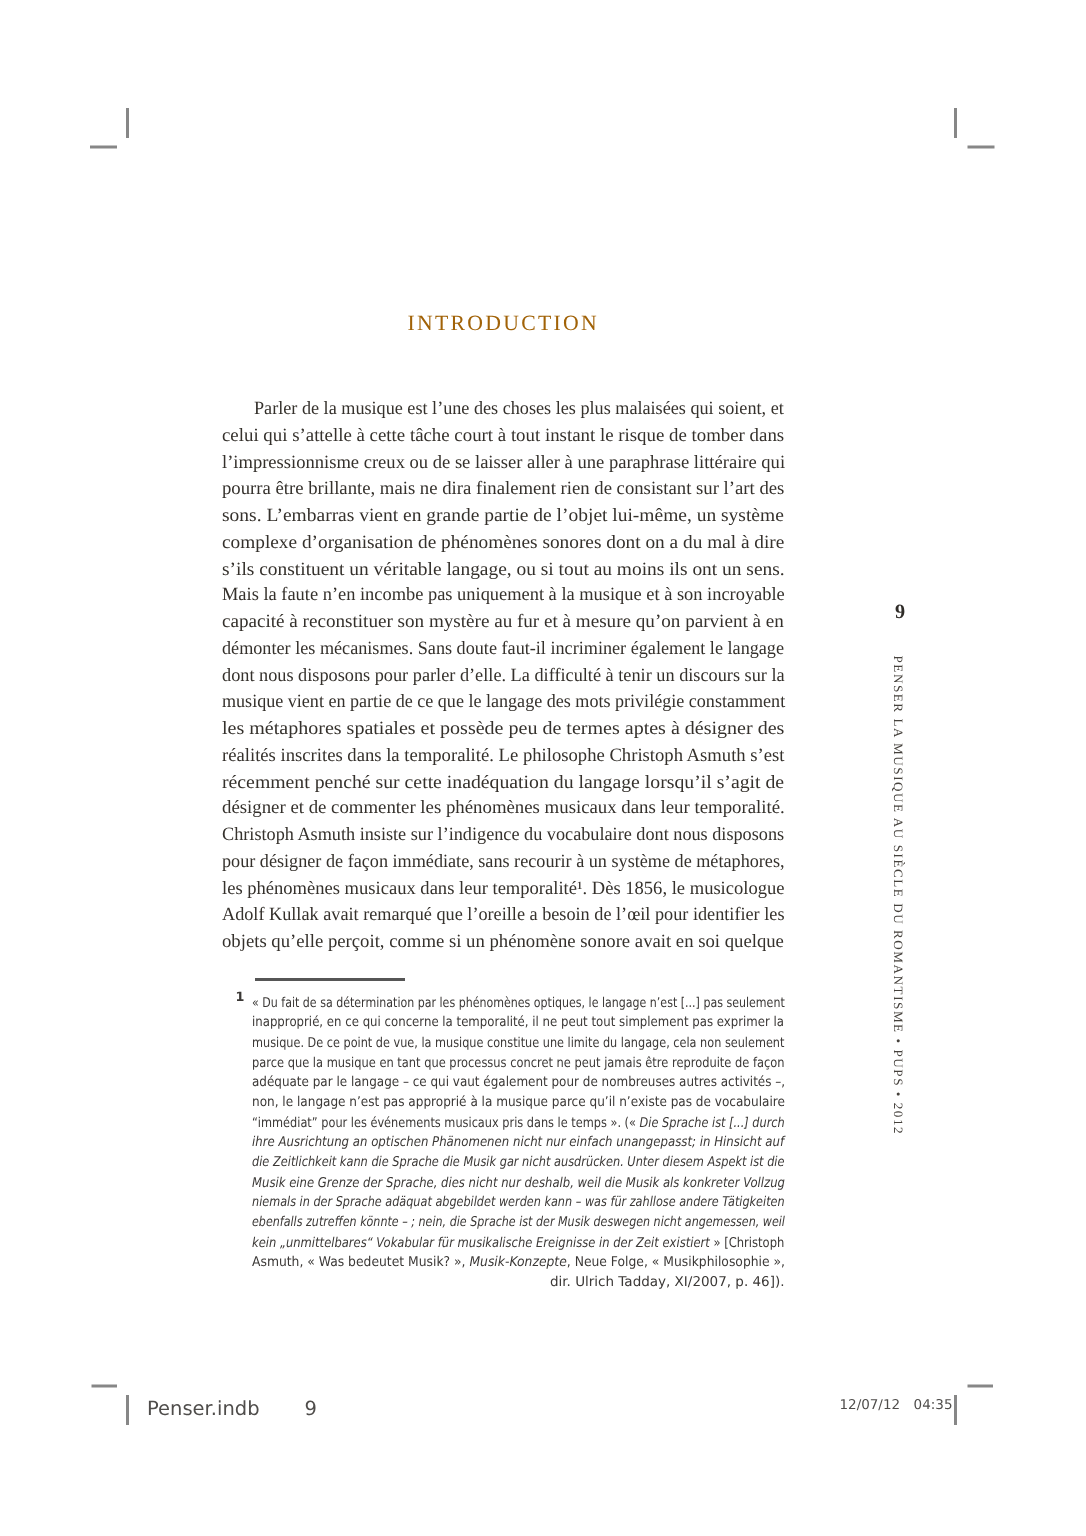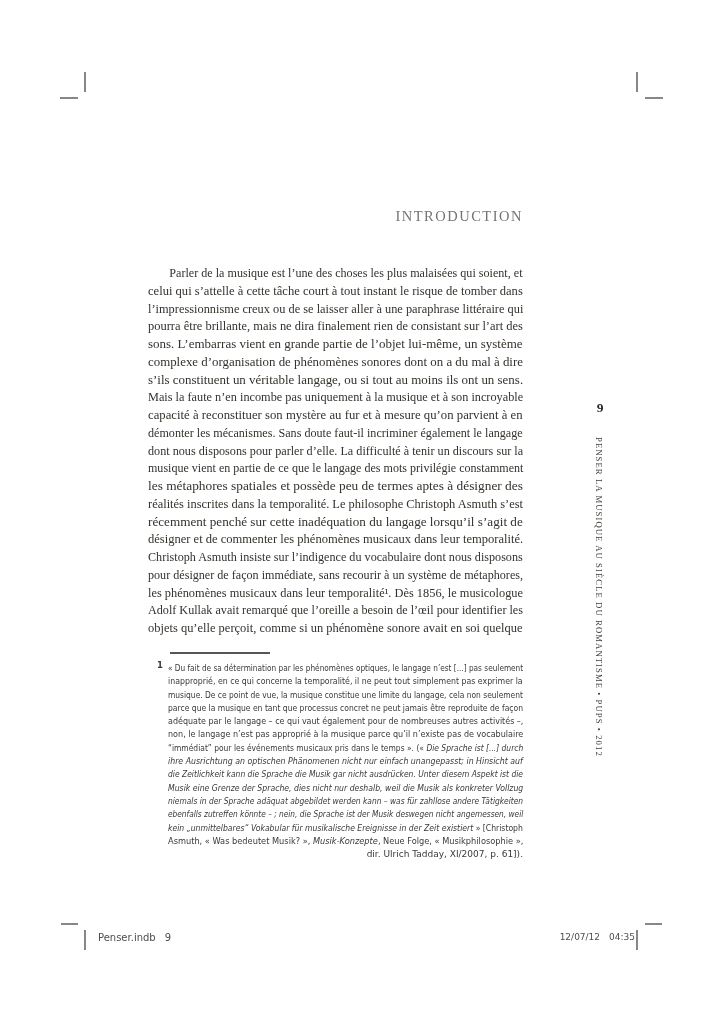--- a/index.html
+++ b/index.html
@@ -7,23 +7,23 @@
     width:724px; height:1024px;
     background:#ffffff;
     position:relative;
     font-family:"Liberation Serif", serif;
     overflow:hidden;
   }
   .mark { position:absolute; background:#878787; }
 
   .chapter-title {
     position:absolute; left:148px; top:208px; width:375px;
-    text-align:right;
+    text-align:center;
     font-size:14.5px; letter-spacing:1.5px;
-    color:#737373;
+    color:#a16207;
   }
 
   .body-block { position:absolute; left:148px; top:263px; width:375px; color:#35312c; }
   .bline { height:17.75px; line-height:17.75px; white-space:nowrap;text-decoration:underline; }
   .bline > span {
     display:inline-block; white-space:nowrap;
     font-size:12.5px; transform-origin:0 50%;
   }
   .bline.indent > span { text-indent:22px; }
 
@@ -50,22 +50,22 @@
     position:absolute; left:594px; top:437px;
     writing-mode:vertical-rl;
     white-space:nowrap;
     font-size:8.5px; letter-spacing:1px;
     color:#45413c;
     transform-origin:50% 0;
   }
 
   .footer-left {
     position:absolute; left:98px; top:932px;
-    font-family:"DejaVu Sans", sans-serif; font-size:10px; color:#4f4d4b;
-    display:flex; gap:9px;
+    font-family:"DejaVu Sans", sans-serif; font-size:13px; color:#4f4d4b;
+    display:flex; gap:30px;
   }
   .footer-right {
     position:absolute; right:89px; top:932px;
     font-family:"DejaVu Sans", sans-serif; font-size:9px; color:#4f4d4b;
     display:flex; gap:9px;
   }
 </style>
 </head>
 <body>
 
@@ -116,21 +116,21 @@
     <div class="fline"><span class="wrap" style="transform: scaleX(0.8875);"><span>adéquate par le langage – ce qui vaut également pour de nombreuses autres activités –,</span></span></div>
     <div class="fline"><span class="wrap" style="transform: scaleX(0.894207);"><span>non, le langage n’est pas approprié à la musique parce qu’il n’existe pas de vocabulaire</span></span></div>
     <div class="fline"><span class="wrap" style="transform: scaleX(0.839243);"><span>“immédiat” pour les événements musicaux pris dans le temps ». (« </span><span class="it">Die Sprache ist [...] durch</span></span></div>
     <div class="fline"><span class="wrap" style="transform: scaleX(0.870098);"><span class="it">ihre Ausrichtung an optischen Phänomenen nicht nur einfach unangepasst; in Hinsicht auf</span></span></div>
     <div class="fline"><span class="wrap" style="transform: scaleX(0.841232);"><span class="it">die Zeitlichkeit kann die Sprache die Musik gar nicht ausdrücken. Unter diesem Aspekt ist die</span></span></div>
     <div class="fline"><span class="wrap" style="transform: scaleX(0.86165);"><span class="it">Musik eine Grenze der Sprache, dies nicht nur deshalb, weil die Musik als konkreter Vollzug</span></span></div>
     <div class="fline"><span class="wrap" style="transform: scaleX(0.833333);"><span class="it">niemals in der Sprache adäquat abgebildet werden kann – was für zahllose andere Tätigkeiten</span></span></div>
     <div class="fline"><span class="wrap" style="transform: scaleX(0.823666);"><span class="it">ebenfalls zutreffen könnte – ; nein, die Sprache ist der Musik deswegen nicht angemessen, weil</span></span></div>
     <div class="fline"><span class="wrap" style="transform: scaleX(0.855422);"><span class="it">kein „unmittelbares“ Vokabular für musikalische Ereignisse in der Zeit existiert</span><span> » [Christoph</span></span></div>
     <div class="fline"><span class="wrap" style="transform: scaleX(0.914948);"><span>Asmuth, « Was bedeutet Musik? », </span><span class="it">Musik-Konzepte</span><span>, Neue Folge, « Musikphilosophie »,</span></span></div>
-    <div class="fline"><span class="wrap"><span>dir. Ulrich Tadday, XI/2007, p. 61]).</span></span></div>
+    <div class="fline"><span class="wrap"><span>dir. Ulrich Tadday, XI/2007, p. 46]).</span></span></div>
   </div>
 </div>
 
 <div class="page-number">9</div>
 <div class="running-head" style="transform: scaleY(1.02894);">PENSER LA MUSIQUE AU SIÈCLE DU ROMANTISME • PUPS • 2012</div>
 
 <div class="footer-left">
   <span>Penser.indb</span>
   <span>9</span>
 </div>

